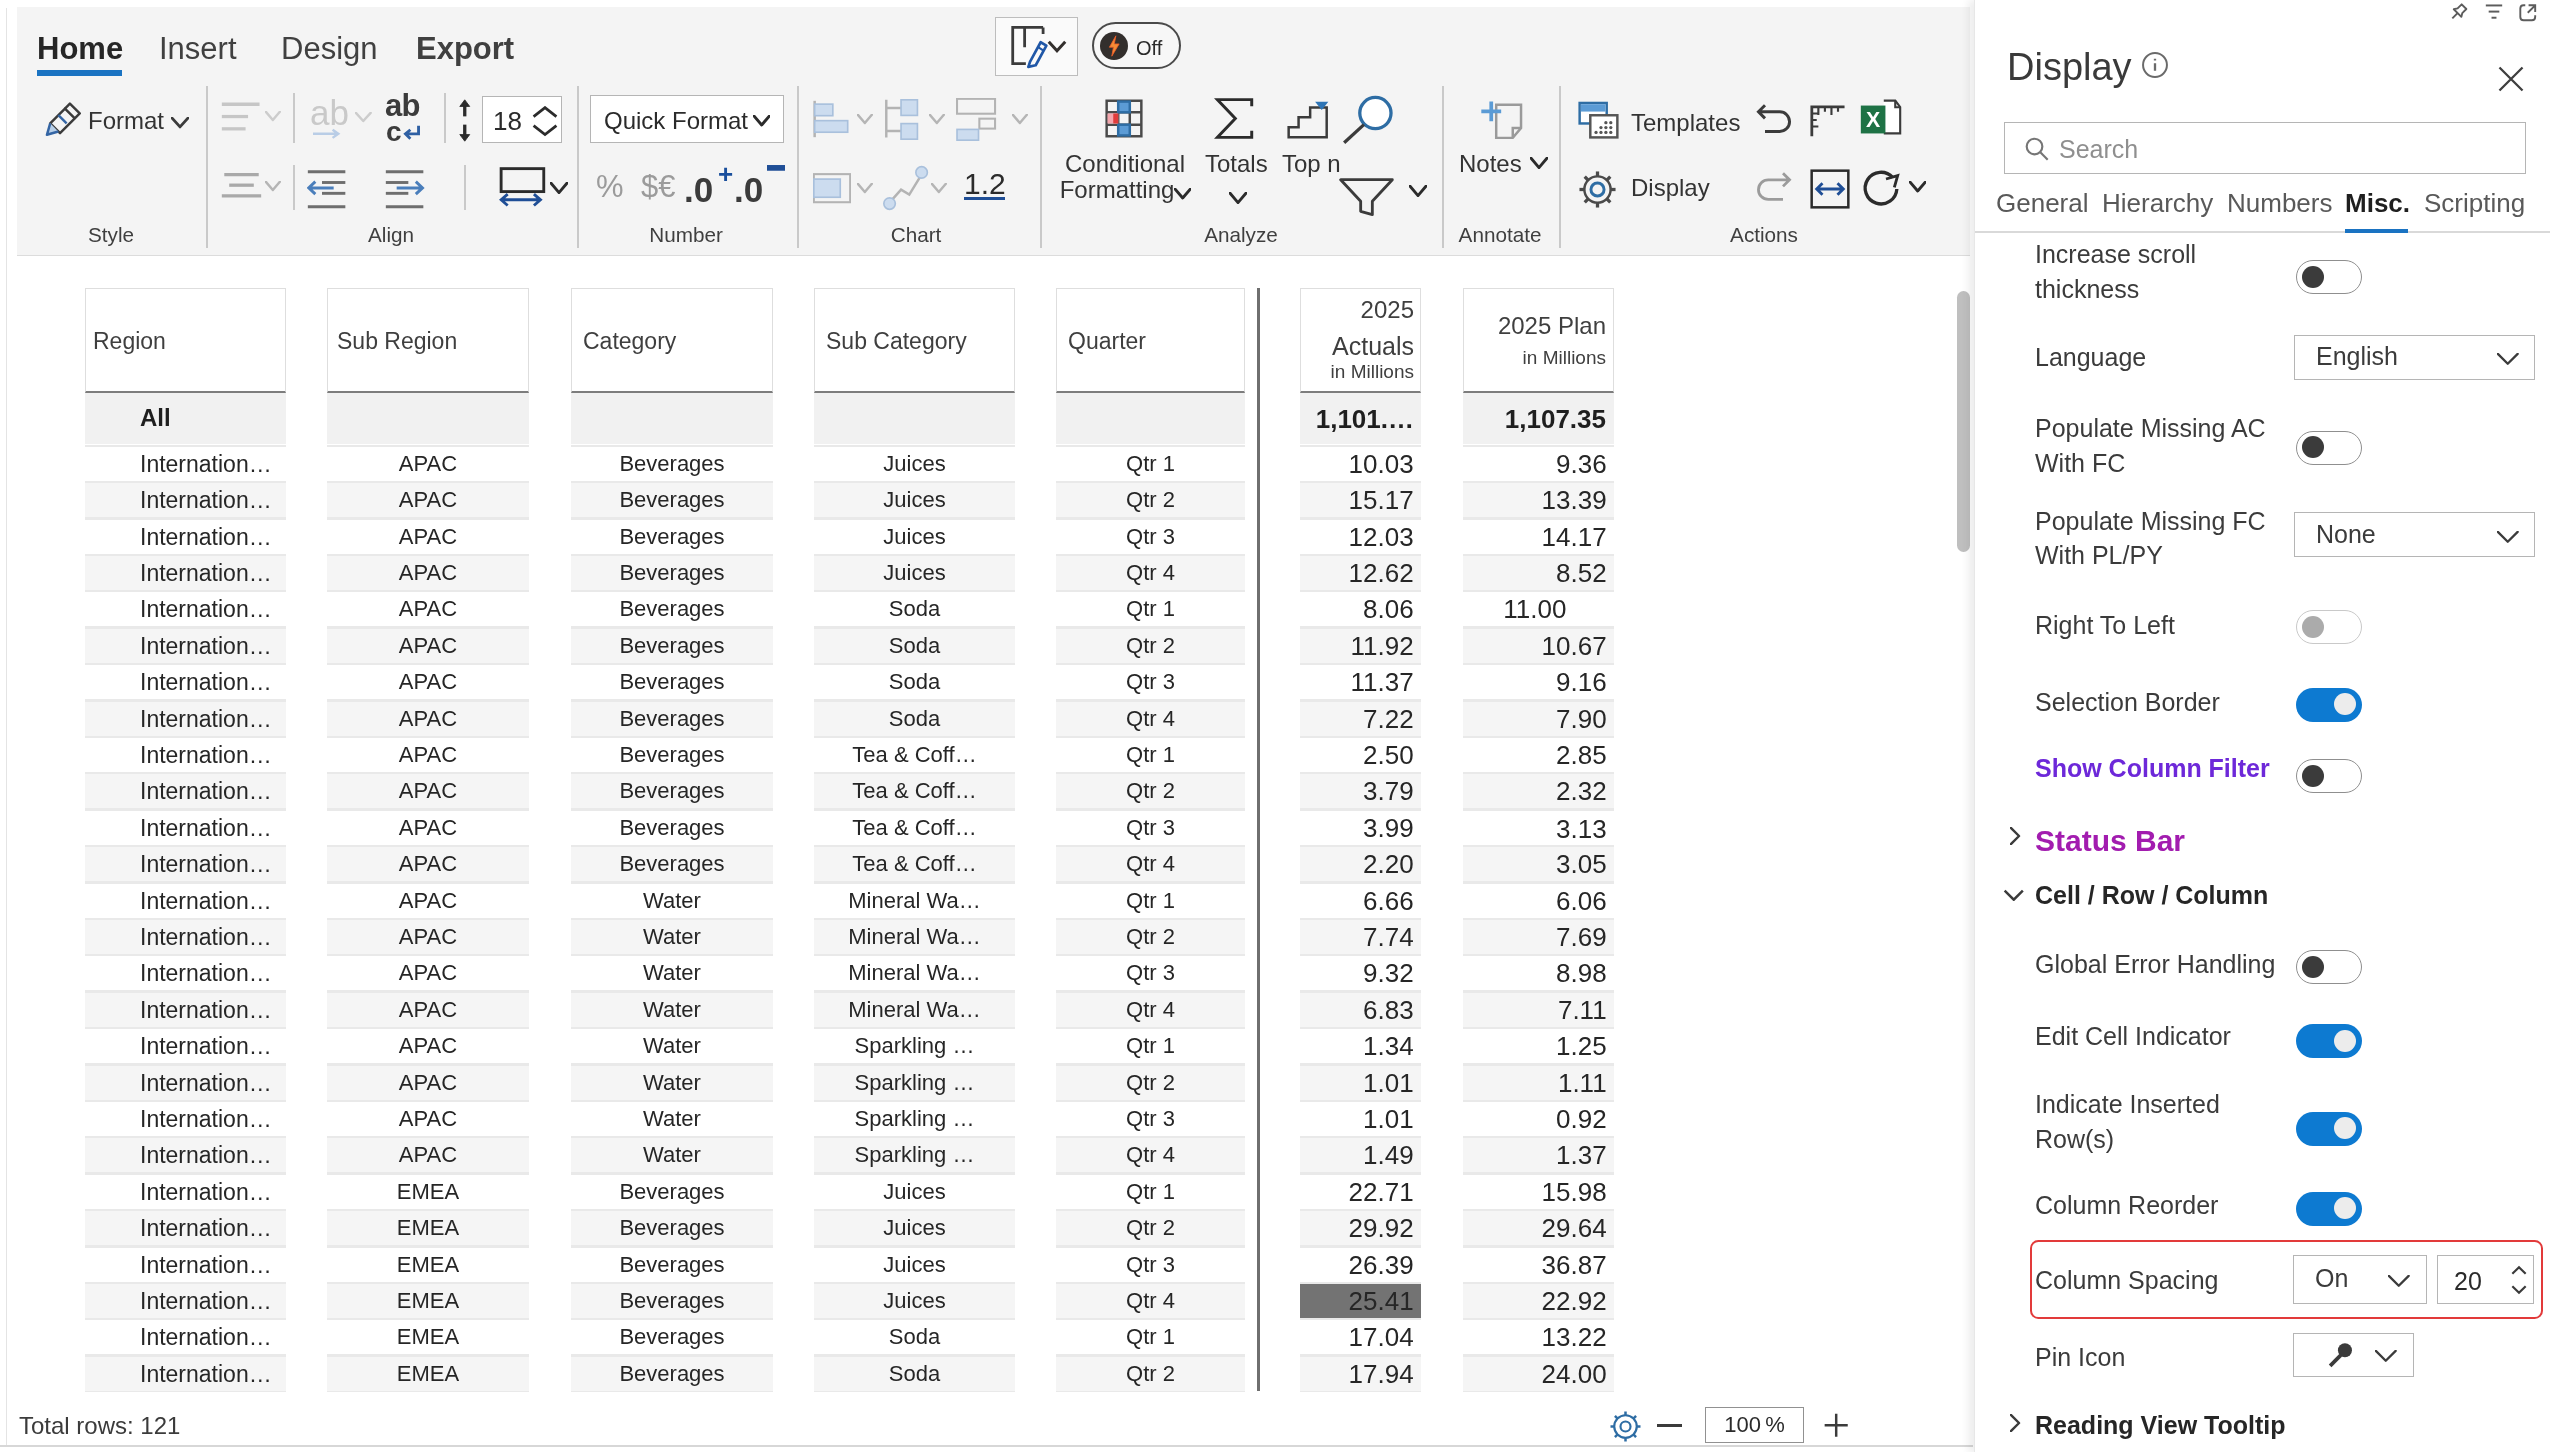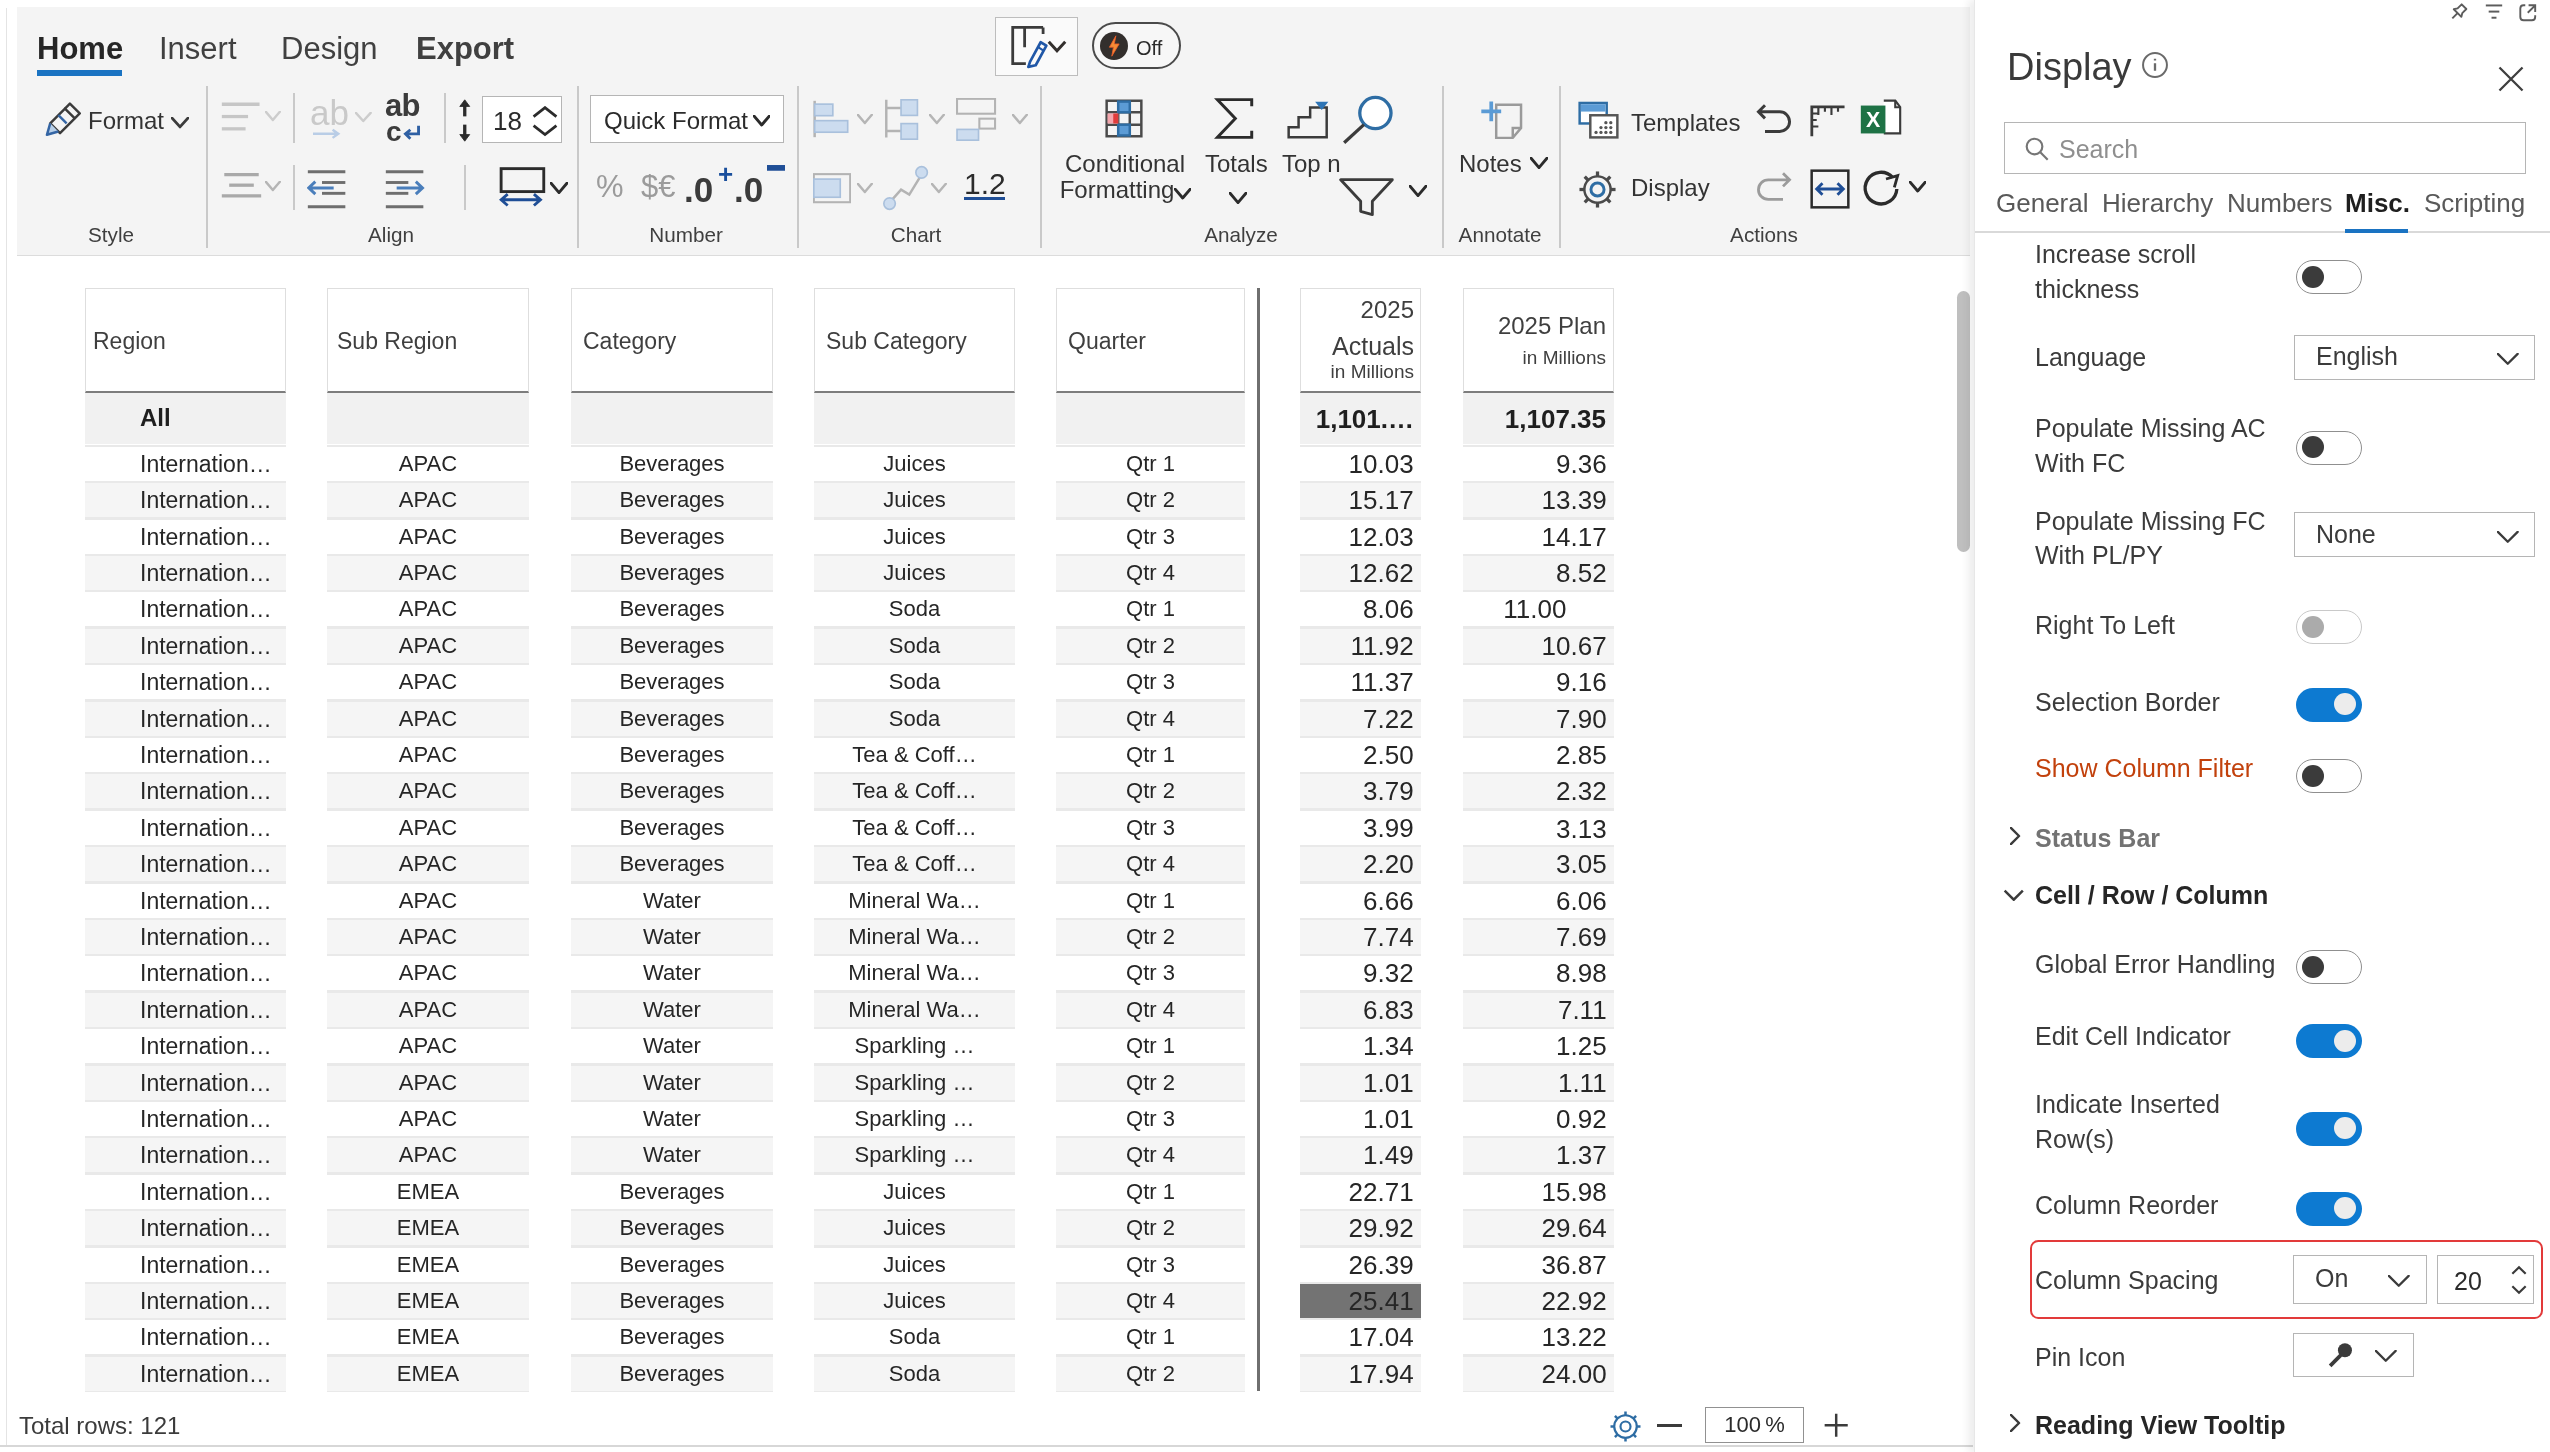--- a/index.html
+++ b/index.html
@@ -746,27 +746,27 @@
 <div style="position:absolute;left:2316px;top:520px;font-size:25px;color:#3b3b3b;font-weight:400;white-space:nowrap;">None</div>
 <svg style="position:absolute;left:2497px;top:531px;" width="21.5" height="12.4" viewBox="0 0 26 15">
     <path d="M1 1 L13.0 13 L25 1" fill="none" stroke="#3b3b3b" stroke-width="2.8" stroke-linecap="round" stroke-linejoin="round"></path>
   </svg>
 <div style="position:absolute;left:2035px;top:611px;font-size:25px;color:#3b3b3b;font-weight:400;white-space:nowrap;">Right To Left</div>
 <div style="position:absolute;left:2296px;top:610px;width:66px;height:34px;border-radius:34px;background:#fff;border:1.7px solid #c9c9c9;box-sizing:border-box;"></div>
 <div style="position:absolute;left:2302px;top:616px;width:22px;height:22px;border-radius:50%;background:#ababab;"></div>
 <div style="position:absolute;left:2035px;top:688px;font-size:25px;color:#3b3b3b;font-weight:400;white-space:nowrap;">Selection Border</div>
 <div style="position:absolute;left:2296px;top:688px;width:66px;height:34px;border-radius:34px;background:#0d7ad1;"></div>
 <div style="position:absolute;left:2334px;top:693px;width:22px;height:22px;border-radius:50%;background:#ececec;"></div>
-<div style="position:absolute;left:2035px;top:754px;font-size:25px;color:#c2410c;font-weight:400;white-space:nowrap;">Show Column Filter</div>
+<div style="position:absolute;left:2035px;top:754px;font-size:25px;color:#6d28d9;font-weight:700;white-space:nowrap;">Show Column Filter</div>
 <div style="position:absolute;left:2296px;top:759px;width:66px;height:34px;border-radius:34px;background:#fff;border:1.7px solid #8f8f8f;box-sizing:border-box;"></div>
 <div style="position:absolute;left:2302px;top:765px;width:22px;height:22px;border-radius:50%;background:#3b3b3b;"></div>
 <svg style="position:absolute;left:2010px;top:827px;" width="10.7" height="18" viewBox="0 0 13 22">
     <path d="M1 1 L11 11.0 L1 21" fill="none" stroke="#3b3b3b" stroke-width="3" stroke-linecap="round" stroke-linejoin="round"></path>
   </svg>
-<div style="position:absolute;left:2035px;top:824px;font-size:25px;color:#737373;font-weight:600;white-space:nowrap;">Status Bar</div>
+<div style="position:absolute;left:2035px;top:824px;font-size:30px;color:#a21caf;font-weight:600;white-space:nowrap;">Status Bar</div>
 <svg style="position:absolute;left:2003px;top:889px;" width="21.5" height="12.4" viewBox="0 0 26 15">
     <path d="M2 2 L13 13 L24 2" fill="none" stroke="#3b3b3b" stroke-width="3"></path>
   </svg>
 <div style="position:absolute;left:2035px;top:881px;font-size:25px;color:#262626;font-weight:600;white-space:nowrap;">Cell / Row / Column</div>
 <div style="position:absolute;left:2035px;top:950px;font-size:25px;color:#3b3b3b;font-weight:400;white-space:nowrap;">Global Error Handling</div>
 <div style="position:absolute;left:2296px;top:950px;width:66px;height:34px;border-radius:34px;background:#fff;border:1.7px solid #8f8f8f;box-sizing:border-box;"></div>
 <div style="position:absolute;left:2302px;top:956px;width:22px;height:22px;border-radius:50%;background:#3b3b3b;"></div>
 <div style="position:absolute;left:2035px;top:1022px;font-size:25px;color:#3b3b3b;font-weight:400;white-space:nowrap;">Edit Cell Indicator</div>
 <div style="position:absolute;left:2296px;top:1024px;width:66px;height:34px;border-radius:34px;background:#0d7ad1;"></div>
 <div style="position:absolute;left:2334px;top:1030px;width:22px;height:22px;border-radius:50%;background:#ececec;"></div>

